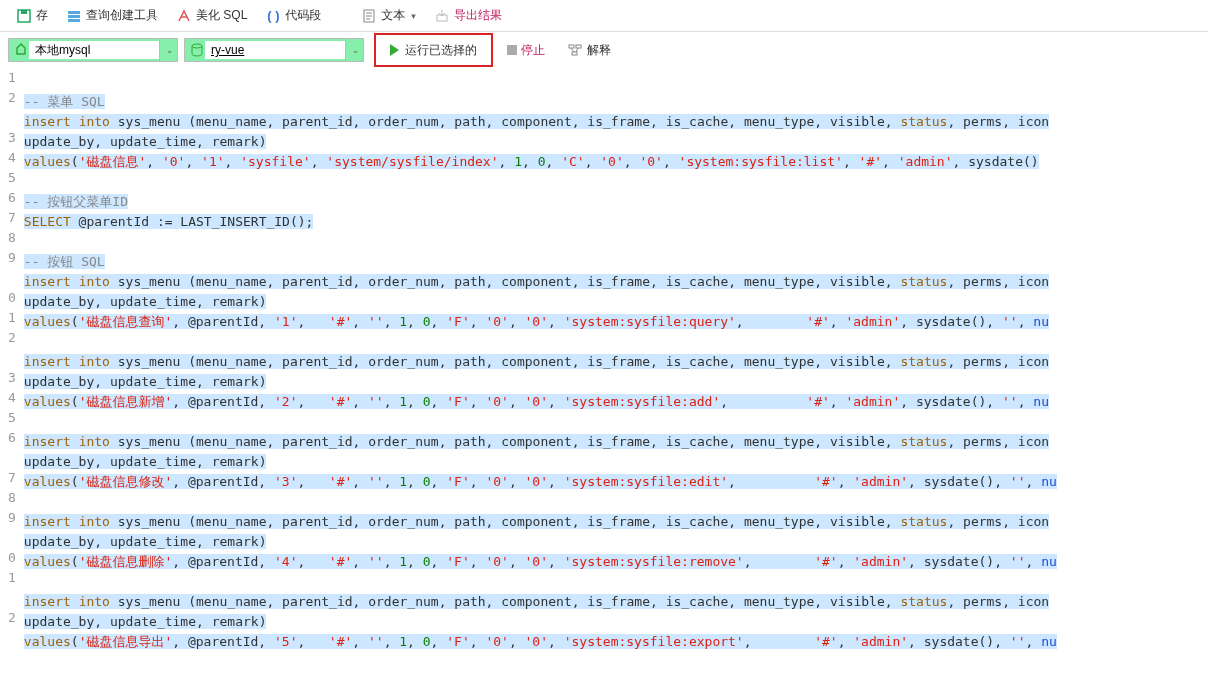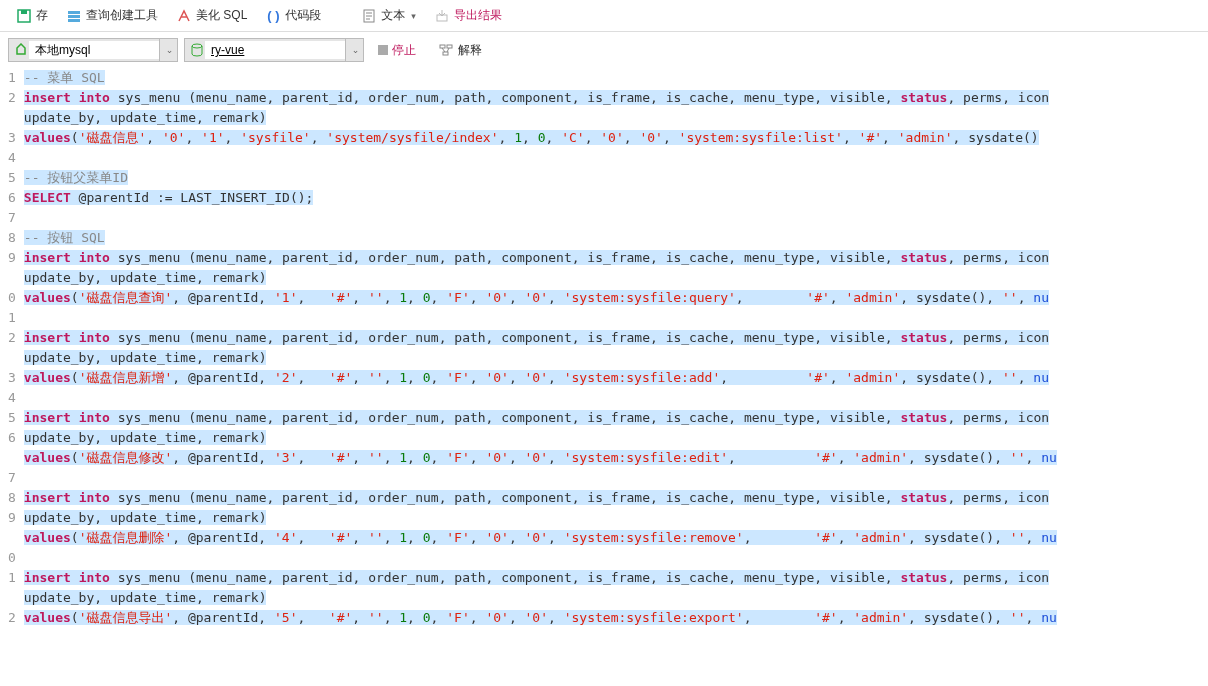--- a/index.html
+++ b/index.html
@@ -1,33 +1,33 @@
 <!DOCTYPE html>
 <html><head>
 <meta charset="utf-8">
 <style>
 * { margin: 0; padding: 0; box-sizing: border-box; }
 body { font-family: "Microsoft YaHei", Arial, sans-serif; font-size: 12px; background: #fff; color: #333; overflow: hidden; }
 .toolbar { display: flex; align-items: center; padding: 4px 8px; border-bottom: 1px solid #ddd; gap: 2px; height: 32px; }
 .tbtn { display: flex; align-items: center; gap: 4px; padding: 3px 8px; cursor: pointer; color: #333; }
 .icon { display: inline-flex; align-items: center; justify-content: center; width: 16px; height: 16px; }
 .param-row { display: flex; align-items: center; padding: 5px 8px; gap: 6px; height: 36px; }
-.combo { display: flex; align-items: center; border: 1px solid #bbb; background: #e5e5e5; height: 24px; }
+.combo { display: flex; align-items: center; border: 1px solid #bbb; background: #86efac; height: 24px; }
 .combo-text { padding: 2px 6px; min-width: 130px; outline: none; border: none; font-size: 12px; }
 .combo-arrow { width: 18px; height: 100%; border-left: 1px solid #bbb; display: flex; align-items: center; justify-content: center; cursor: pointer; }
 .run-box { border: 2px solid #d22; padding: 4px 14px; display: flex; align-items: center; gap: 6px; height: 34px; margin-left: 4px; }
 .play-icon { width: 0; height: 0; border-left: 9px solid #3a3; border-top: 6px solid transparent; border-bottom: 6px solid transparent; }
 .stop-icon { width: 10px; height: 10px; background: #aaa; }
 .editor-area { display: flex; font-family: Consolas, monospace; font-size: 13px; line-height: 20px; }
 .gutter { text-align: right; color: #999; padding: 0 8px; user-select: none; background: #fff; }
 .gutter div { height: 20px; }
-.code { flex: 1; white-space: pre; overflow: hidden; }
+.code { flex: 1; white-space: pre; overflow: hidden; margin-top: 24px; }
 .code-line { height: 20px; }
 .sel { background: #cce7ff; }
-.k-blue { color: #be185d; font-weight: bold; }
+.k-blue { color: #a16207; }
 .k-teal { color: #1d4ed8; }
 .k-gray { color: #888; }
 .k-red { color: #d21; }
 .k-num { color: #0a7a0a; }
 .disabled { color: #be185d; }
 .dd-arrow { font-size: 9px; color: #666; margin-left: 2px; }
 </style>
 </head>
 <body>
 
@@ -104,20 +104,24 @@
         <svg width="14" height="14" viewBox="0 0 14 14">
           <ellipse cx="7" cy="3" rx="5" ry="2" fill="none" stroke="#3a3"></ellipse>
           <path d="M2 3 L2 11 A5 2 0 0 0 12 11 L12 3" fill="none" stroke="#3a3"></path>
         </svg>
       </span>
     <input class="combo-text" style="width: 140px; text-decoration: underline;" value="ry-vue">
     <div class="combo-arrow">
         <span class="dd-arrow">⌄</span>
       </div>
   </div>
+  <div class="run-box">
+    <span class="play-icon"></span>
+    <span>运行已选择的</span>
+  </div>
   <div class="tbtn disabled">
     <span class="stop-icon"></span>
     <span>停止</span>
   </div>
   <div class="tbtn">
     <span class="icon">
         <svg width="14" height="14" viewBox="0 0 14 14">
           <rect x="1" y="2" width="5" height="3" fill="none" stroke="#888"></rect>
           <rect x="8" y="2" width="5" height="3" fill="none" stroke="#888"></rect>
           <rect x="4" y="9" width="5" height="3" fill="none" stroke="#888"></rect>

